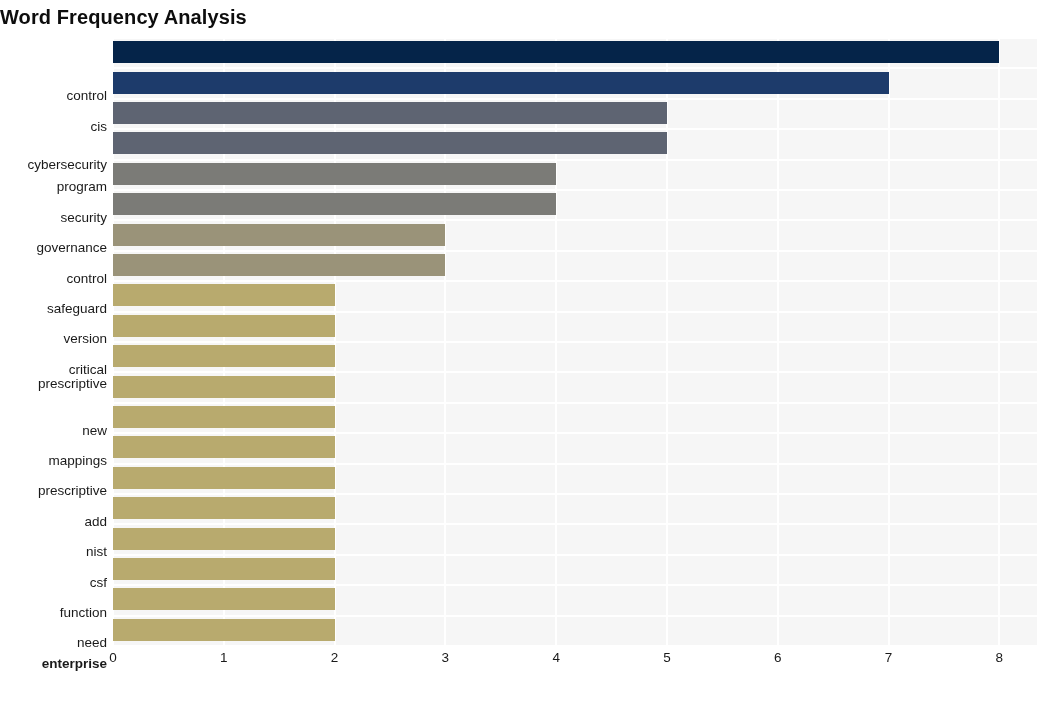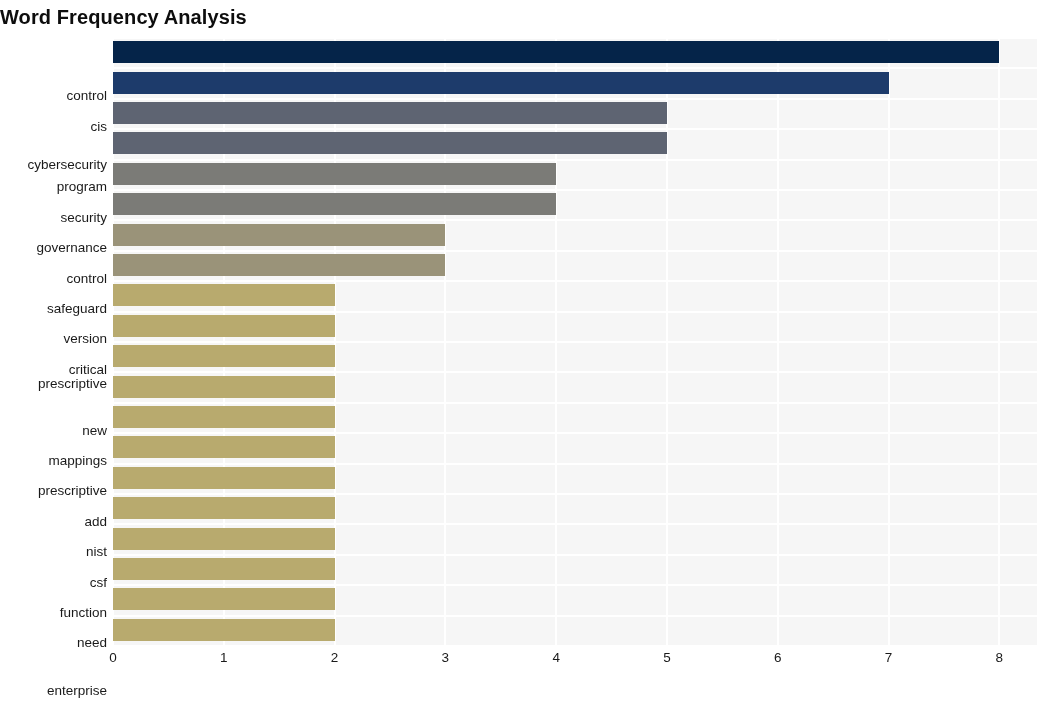--- a/index.html
+++ b/index.html
@@ -183,21 +183,21 @@
       <div class="ytick-label" style="top: 318.8px;">critical</div>
       <div class="ytick-label" style="top: 333px;">prescriptive</div>
       <div class="ytick-label" style="top: 379.6px;">new</div>
       <div class="ytick-label" style="top: 410px;">mappings</div>
       <div class="ytick-label" style="top: 440.4px;">prescriptive</div>
       <div class="ytick-label" style="top: 470.8px;">add</div>
       <div class="ytick-label" style="top: 501.2px;">nist</div>
       <div class="ytick-label" style="top: 531.6px;">csf</div>
       <div class="ytick-label" style="top: 562px;">function</div>
       <div class="ytick-label" style="top: 592.4px;">need</div>
-      <div class="ytick-label" style="top: 640px;">enterprise</div>
+      <div class="ytick-label" style="top: 613px; font-weight: bold;">enterprise</div>
     </div>
   <div id="x-axis">
       <div class="xtick-label" style="left: 113px;">0</div>
       <div class="xtick-label" style="left: 223.791px;">1</div>
       <div class="xtick-label" style="left: 334.583px;">2</div>
       <div class="xtick-label" style="left: 445.374px;">3</div>
       <div class="xtick-label" style="left: 556.165px;">4</div>
       <div class="xtick-label" style="left: 666.957px;">5</div>
       <div class="xtick-label" style="left: 777.748px;">6</div>
       <div class="xtick-label" style="left: 888.54px;">7</div>

